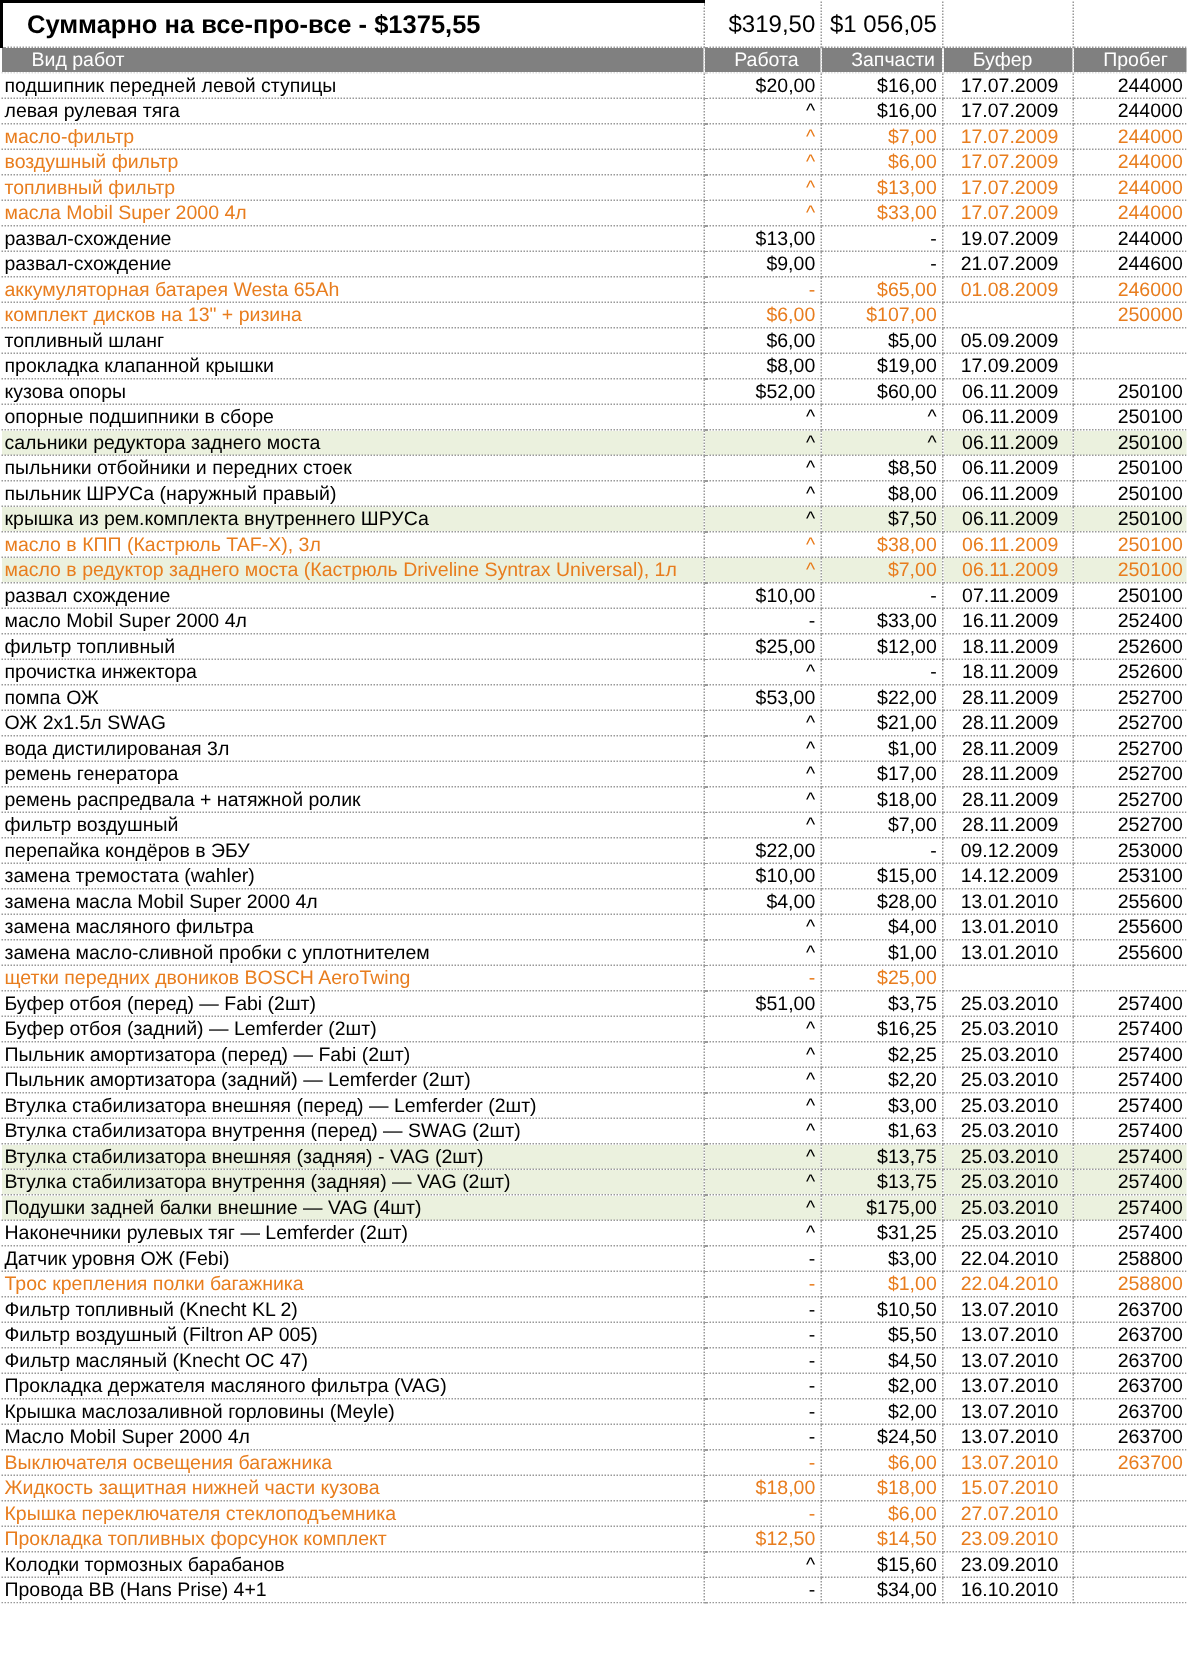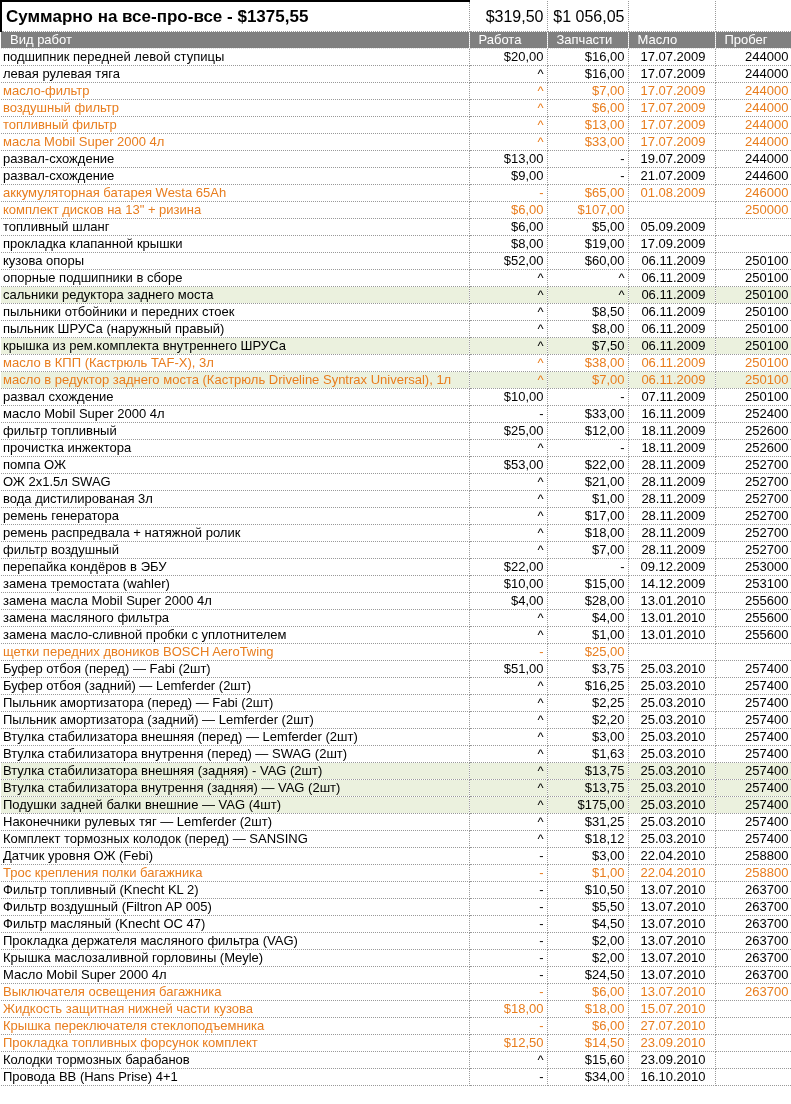--- a/index.html
+++ b/index.html
@@ -12,23 +12,23 @@
   body{width:791px;font-family:"Liberation Sans","DejaVu Sans",sans-serif;color:#000;}
   table{border-collapse:collapse;table-layout:fixed;width:791px;}
   td{padding:0;font-size:13px;line-height:16px;height:16px;white-space:nowrap;overflow:hidden;
      border-right:1px dotted var(--border);border-bottom:1px dotted var(--border);vertical-align:middle;}
   td.c-name{padding-left:2px;text-align:left;}
   td.c-num{text-align:right;padding-right:3px;}
   td.c-date{text-align:right;padding-right:9px;}
   td.c-mile{text-align:right;padding-right:3px;}
   
   tr.summary td{height:29px;line-height:29px;font-size:16px;}
-  tr.summary td.t-title{font-size:17px;font-weight:bold;border-top:2px solid #000;border-left:2px solid #000;padding-left:4px;}
+  tr.summary td.t-title{font-size:17px;font-weight:bold;border-top:2px solid #000;border-left:2px solid #000;padding-left:16px;}
   
-  tr.colhead td{background:var(--gray);color:#fff;border-right:1px dotted #dcdcdc;border-bottom:1px dotted #dcdcdc;padding-left:9px;text-align:left;}
+  tr.colhead td{background:var(--gray);color:#fff;border-right:1px dotted #dcdcdc;border-bottom:1px dotted #dcdcdc;padding-left:20px;text-align:left;}
   
   tr.orange td{color:var(--orange);}
   tr.highlight td{background:var(--green);margin-top:20px;}
 </style>
 </head>
 <body>
 
 <table>
   <colgroup>
     <col style="width:468px">
@@ -42,21 +42,21 @@
       <td class="c-name t-title">Суммарно на все-про-все - $1375,55</td>
       <td class="c-num">$319,50</td>
       <td class="c-num">$1 056,05</td>
       <td class="c-date"></td>
       <td class="c-mile"></td>
     </tr>
     <tr class="colhead">
       <td>Вид работ</td>
       <td>Работа</td>
       <td>Запчасти</td>
-      <td>Масло</td>
+      <td>Буфер</td>
       <td>Пробег</td>
     </tr>
   </tbody>
   <tbody id="rows">
       <tr>
         <td class="c-name">подшипник передней левой ступицы</td>
         <td class="c-num">$20,00</td>
         <td class="c-num">$16,00</td>
         <td class="c-date">17.07.2009</td>
         <td class="c-mile">244000</td>
@@ -370,27 +370,20 @@
         <td class="c-mile">257400</td>
       </tr>
       <tr>
         <td class="c-name">Наконечники рулевых тяг — Lemferder (2шт)</td>
         <td class="c-num">^</td>
         <td class="c-num">$31,25</td>
         <td class="c-date">25.03.2010</td>
         <td class="c-mile">257400</td>
       </tr>
       <tr>
-        <td class="c-name">Комплект тормозных колодок (перед) — SANSING</td>
-        <td class="c-num">^</td>
-        <td class="c-num">$18,12</td>
-        <td class="c-date">25.03.2010</td>
-        <td class="c-mile">257400</td>
-      </tr>
-      <tr>
         <td class="c-name">Датчик уровня ОЖ (Febi)</td>
         <td class="c-num">-</td>
         <td class="c-num">$3,00</td>
         <td class="c-date">22.04.2010</td>
         <td class="c-mile">258800</td>
       </tr>
       <tr class="orange">
         <td class="c-name">Трос крепления полки багажника</td>
         <td class="c-num">-</td>
         <td class="c-num">$1,00</td>

